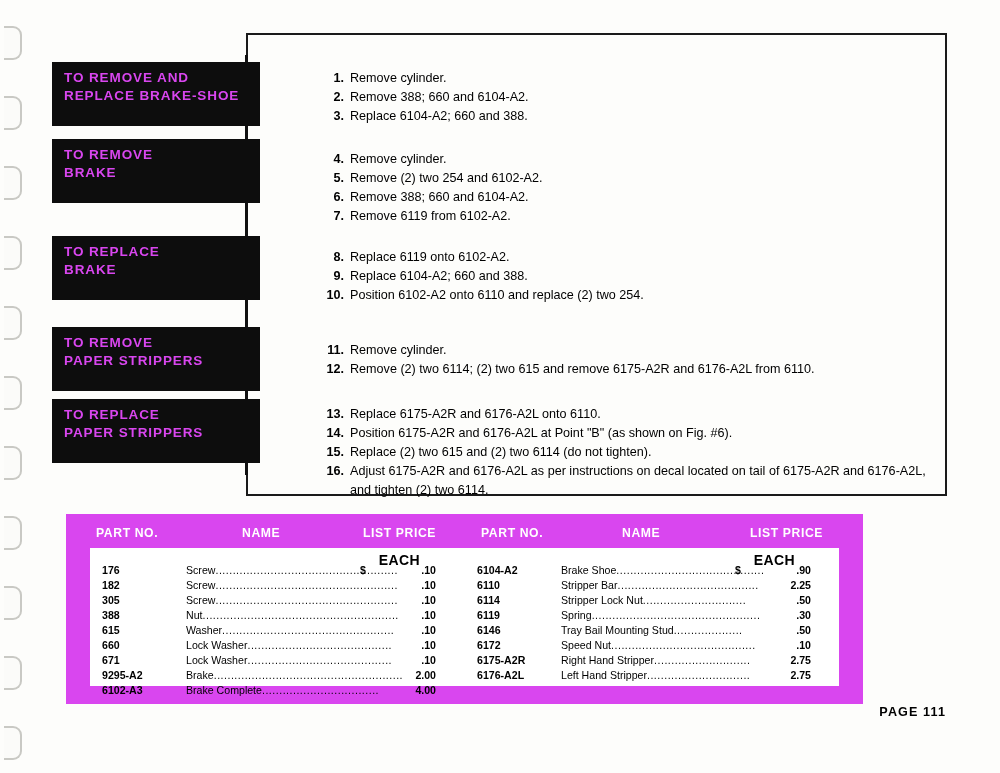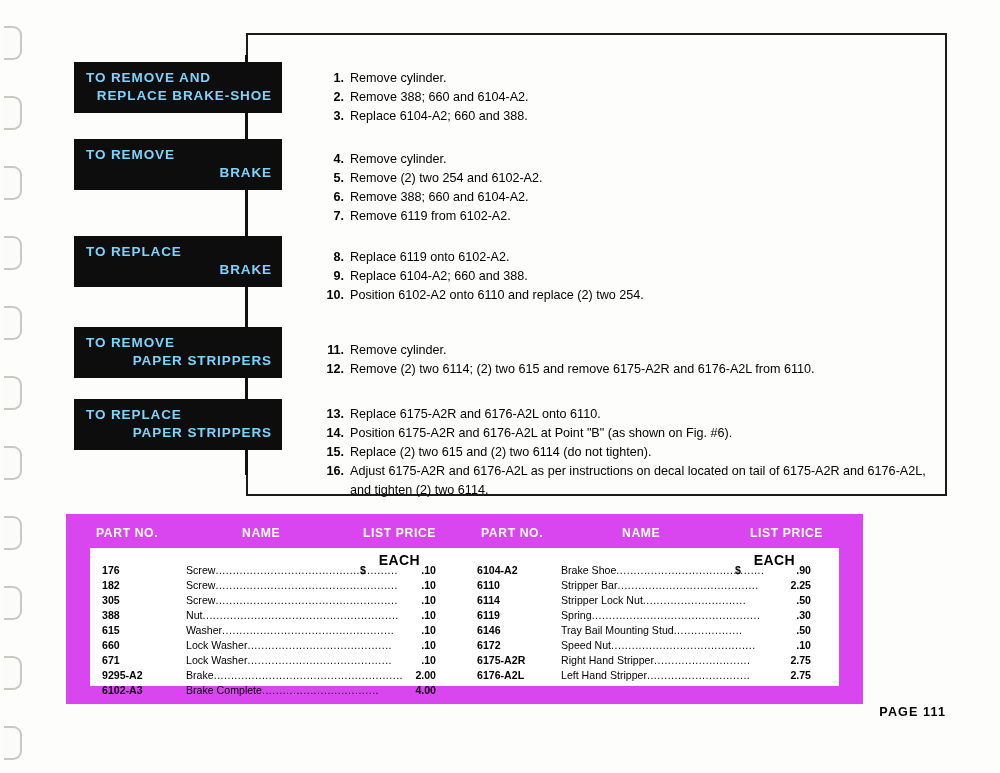--- a/index.html
+++ b/index.html
@@ -64,32 +64,32 @@
   }
 
   .section {
     position: absolute;
     left: 0;
     width: 1000px;
   }
 
   .sec-head {
     position: absolute;
-    left: 74px;
+    left: 52px;
     background: #0d0d0d;
-    color: #7dd3fc;
+    color: #d946ef;
     font-weight: bold;
     font-size: 13.5px;
     letter-spacing: 0.9px;
-    padding: 7px 10px 8px 12px;
+    padding: 7px 10px 21px 12px;
     width: 208px;
     box-sizing: border-box;
     line-height: 1.33;
   }
-  .sec-head .l2 { display: block; text-align: right; }
+  .sec-head .l2 { display: block; }
 
   .steps {
     position: absolute;
     left: 318px;
     font-size: 12.6px;
     line-height: 1.5;
   }
   .step {
     display: flex;
     align-items: flex-start;

